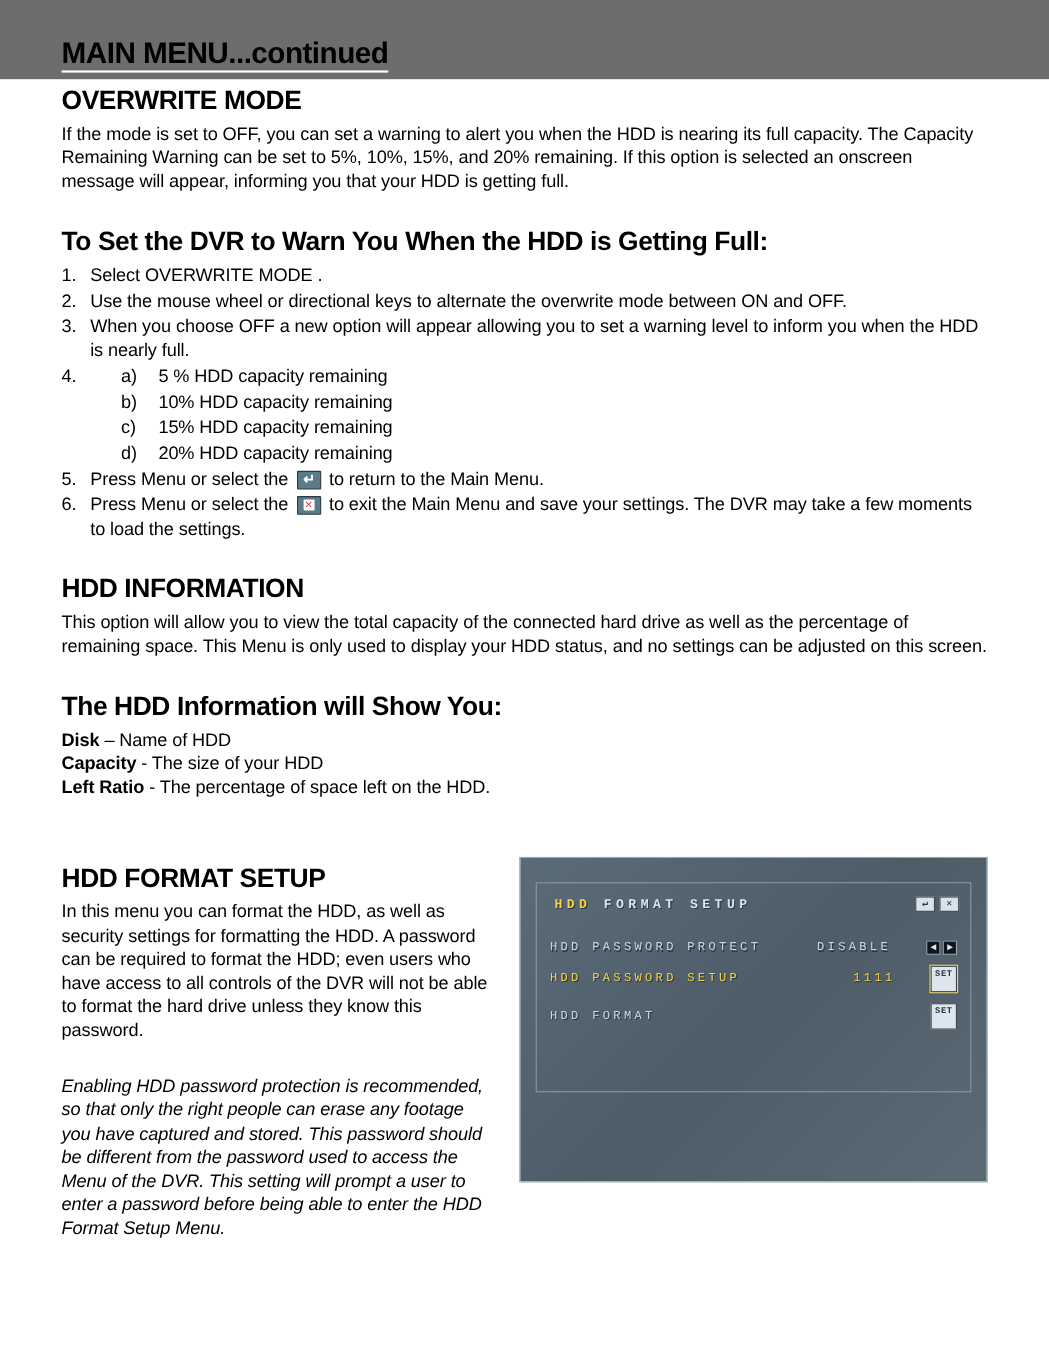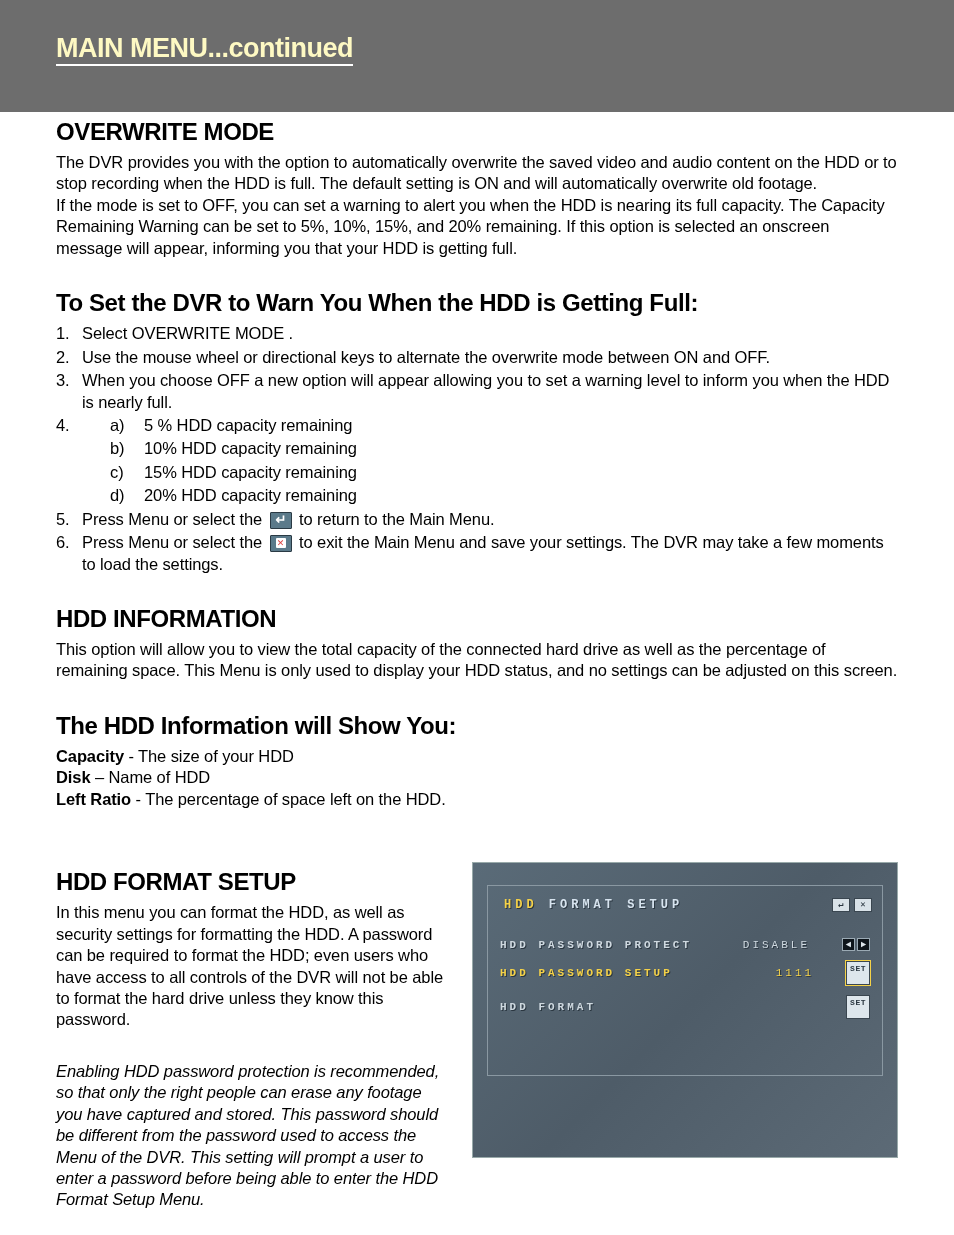--- a/index.html
+++ b/index.html
@@ -6,23 +6,23 @@
   body {
     font-family: "Myriad Pro", "Helvetica Neue Condensed", "Arial Narrow", Arial, sans-serif;
     font-stretch: condensed;
     color: #000;
     background: #fff;
     width: 954px;
     margin: 0 auto;
   }
   .header-bar {
     background: #6d6d6d;
-    color: #fef9c3;
+    color: #000000;
     padding: 34px 56px 0 56px;
-    height: 112px;
+    height: 72px;
   }
   .header-bar h1 {
     font-size: 27px;
     font-weight: 700;
     letter-spacing: -0.5px;
     border-bottom: 2px solid #fff;
     display: inline-block;
     line-height: 1.1;
   }
   .content {
@@ -161,21 +161,20 @@
     align-items: center;
     justify-content: space-between;
     margin-bottom: 10px;
     padding: 0 2px;
   }
   .dvr-label {
     color: #cfd9e0;
     font-size: 11px;
     letter-spacing: 3px;
     text-shadow: 1px 1px 0 #2a3640;
-    font-weight: bold;
   }
   .dvr-label.sel { color: #f5d248; }
   .dvr-value {
     color: #cfd9e0;
     font-size: 11px;
     letter-spacing: 3px;
     text-shadow: 1px 1px 0 #2a3640;
   }
   .dvr-value.sel { color: #f5d248; }
   .dvr-ctrl {
@@ -212,21 +211,20 @@
 </head>
 <body>
 
 <div class="header-bar">
   <h1>MAIN MENU...continued</h1>
 </div>
 
 <div class="content">
 
   <h2 class="first">OVERWRITE MODE</h2>
-  <p>The DVR provides you with the option to automatically overwrite the saved video and audio content on the HDD or to stop recording when the HDD is full. The default setting is ON and will automatically overwrite old footage.</p>
   <p>If the mode is set to OFF, you can set a warning to alert you when the HDD is nearing its full capacity. The Capacity Remaining Warning can be set to 5%, 10%, 15%, and 20% remaining. If this option is selected an onscreen message will appear, informing you that your HDD is getting full.</p>
 
   <h2 class="sub">To Set the DVR to Warn You When the HDD is Getting Full:</h2>
   <ol class="numbered">
     <li>Select OVERWRITE MODE .</li>
     <li>Use the mouse wheel or directional keys to alternate the overwrite mode between ON and OFF.</li>
     <li>When you choose OFF a new option will appear allowing you to set a warning level to inform you when the HDD is nearly full.</li>
     <li>
       <ol class="alpha">
         <li>5 % HDD capacity remaining</li>
@@ -240,22 +238,22 @@
     </li>
     <li>
       <span>Press Menu or select the </span><span class="inline-icon close"></span><span> to exit the Main Menu and save your settings. The DVR may take a few moments to load the settings.</span>
     </li>
   </ol>
 
   <h2 class="sub section-gap">HDD INFORMATION</h2>
   <p>This option will allow you to view the total capacity of the connected hard drive as well as the percentage of remaining space. This Menu is only used to display your HDD status, and no settings can be adjusted on this screen.</p>
 
   <h2 class="sub">The HDD Information will Show You:</h2>
+  <p class="def-line"><strong>Disk</strong><span> – Name of HDD</span></p>
   <p class="def-line"><strong>Capacity</strong><span> - The size of your HDD</span></p>
-  <p class="def-line"><strong>Disk</strong><span> – Name of HDD</span></p>
   <p class="def-line"><strong>Left Ratio</strong><span> - The percentage of space left on the HDD.</span></p>
 
   <div class="two-col" style="margin-top:52px;">
     <div class="left">
       <h2>HDD FORMAT SETUP</h2>
       <p>In this menu you can format the HDD, as well as security settings for formatting the HDD. A password can be required to format the HDD; even users who have access to all controls of the DVR will not be able to format the hard drive unless they know this password.</p>
       <p class="italic-block">Enabling HDD password protection is recommended, so that only the right people can erase any footage you have captured and stored. This password should be different from the password used to access the Menu of the DVR. This setting will prompt a user to enter a password before being able to enter the HDD Format Setup Menu.</p>
     </div>
     <div class="right">
       <div class="dvr-screen">

